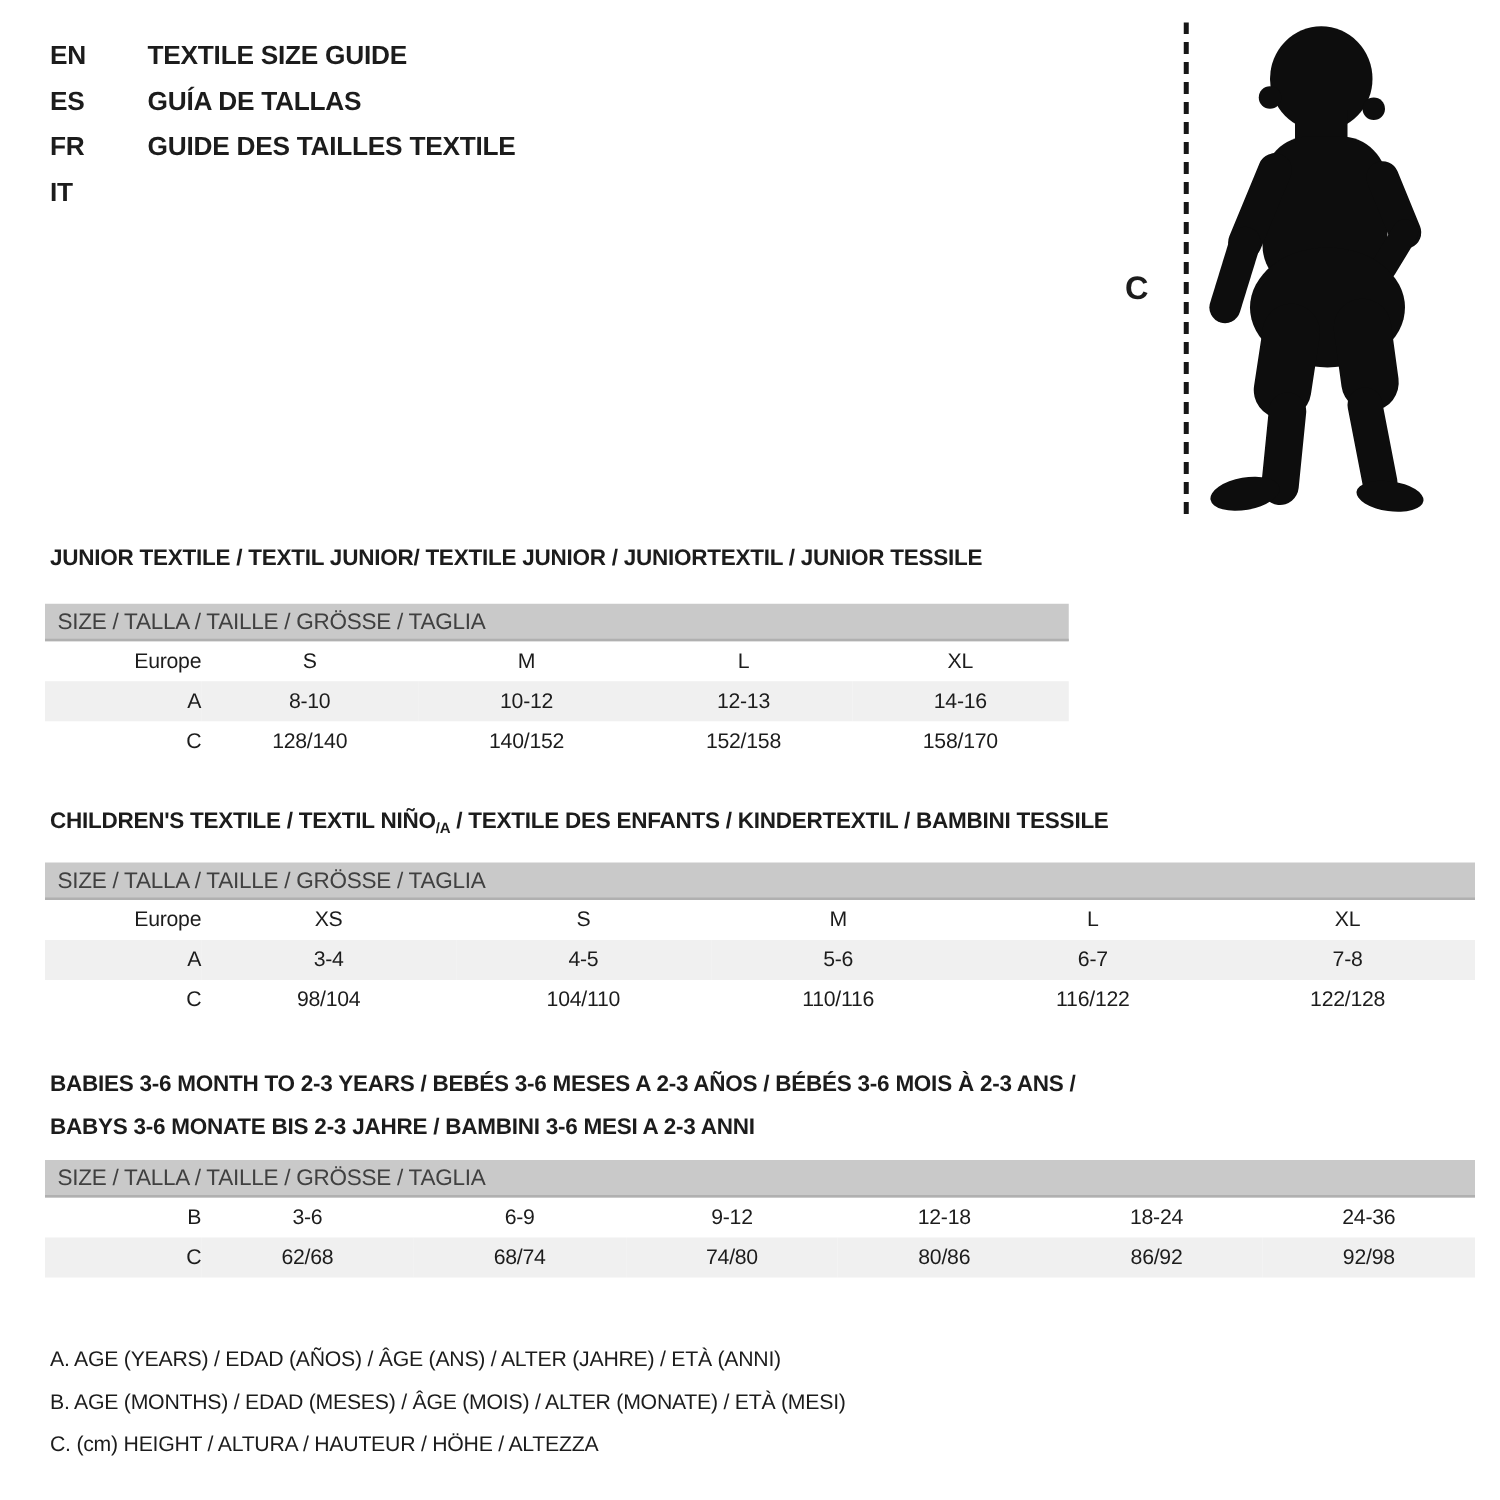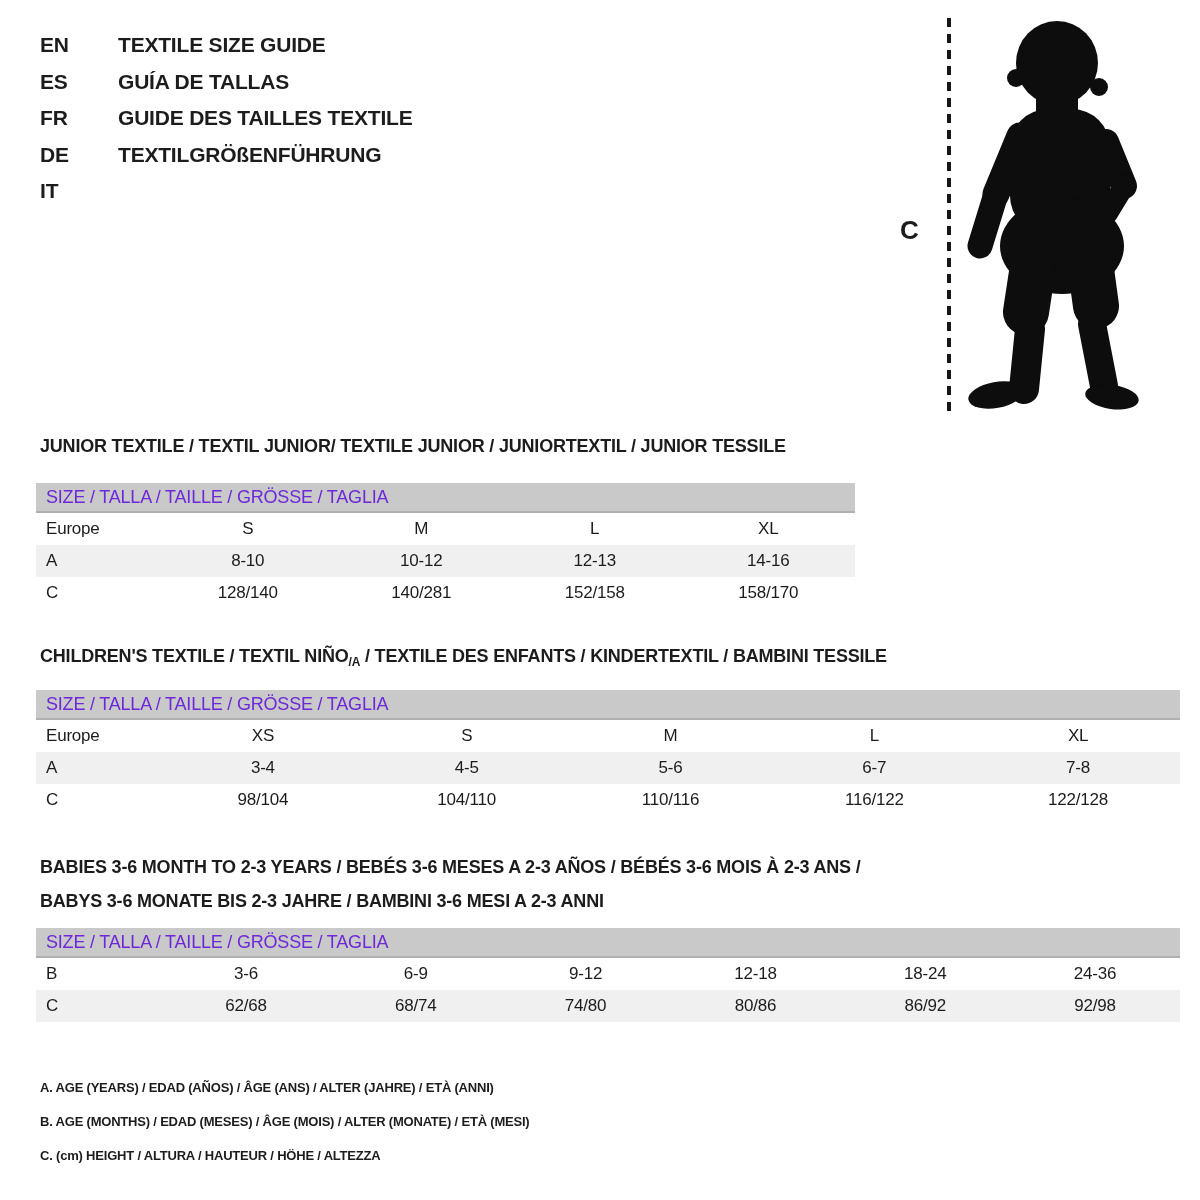--- a/index.html
+++ b/index.html
@@ -38,59 +38,55 @@
     font-size: 18px; font-weight: 700; letter-spacing: -0.2px;
     white-space: nowrap;
   }
   .title-sub { font-size: 12px; position: relative; top: 4px; }
   .title-lines { line-height: 34px; }
 
   
   .size-block { position: absolute; left: 36px; }
   .size-bar {
     height: 28px; background: #c9c9c9; border-bottom: 2px solid #b0b0b0;
-    font-size: 18px; font-weight: 400; color: #6d28d9;
+    font-size: 18px; font-weight: 400; color: #404040;
     line-height: 28px; padding-left: 10px; letter-spacing: -0.2px;
   }
   table.size-table {
     border-collapse: collapse; table-layout: fixed; width: 100%;
   }
   table.size-table td {
     height: 32px; font-size: 17px; text-align: center; vertical-align: middle;
     letter-spacing: -0.2px; padding: 0;
   }
-  table.size-table td:first-child { text-align: left; padding-left: 10px; }
+  table.size-table td:first-child { text-align: right; padding-left: 10px; }
   table.size-table tr:nth-child(2) { background: #f0f0f0; }
   col.c-label { width: 125px; }
 
   
   .footnotes { position: absolute; left: 40px; top: 1071px; }
-  .footnote { font-size: 13px; font-weight: 700; line-height: 34px; letter-spacing: -0.2px; white-space: nowrap; }
+  .footnote { font-size: 17px; font-weight: 400; line-height: 34px; letter-spacing: -0.2px; white-space: nowrap; }
 </style>
 </head>
 <body>
 
 <div class="page">
 
   <div class="lang-block">
     <div class="lang-row">
       <span class="lang-code">EN</span>
       <span class="lang-title">TEXTILE SIZE GUIDE</span>
     </div>
     <div class="lang-row">
       <span class="lang-code">ES</span>
       <span class="lang-title">GUÍA DE TALLAS</span>
     </div>
     <div class="lang-row">
       <span class="lang-code">FR</span>
       <span class="lang-title">GUIDE DES TAILLES TEXTILE</span>
-    </div>
-    <div class="lang-row">
-      <span class="lang-code">DE</span>
-      <span class="lang-title">TEXTILGRÖßENFÜHRUNG</span>
     </div>
     <div class="lang-row">
       <span class="lang-code">IT</span>
     </div>
   </div>
 
   <div class="measure-line"></div>
   <div class="measure-label">C</div>
   <div class="silhouette-wrap">
     <svg width="184" height="402" viewBox="0 0 184 402" xmlns="http://www.w3.org/2000/svg">
@@ -145,21 +141,21 @@
       <tr>
         <td>A</td>
         <td>8-10</td>
         <td>10-12</td>
         <td>12-13</td>
         <td>14-16</td>
       </tr>
       <tr>
         <td>C</td>
         <td>128/140</td>
-        <td>140/281</td>
+        <td>140/152</td>
         <td>152/158</td>
         <td>158/170</td>
       </tr>
     </tbody>
       </table>
   </div>
 
   <div class="section-title" style="top:646px;"><span>CHILDREN'S TEXTILE / TEXTIL NIÑO</span><span class="title-sub">/A</span><span> / TEXTILE DES ENFANTS / KINDERTEXTIL / BAMBINI TESSILE</span></div>
 
   <div class="size-block" style="top:690px; width:1144px;">

